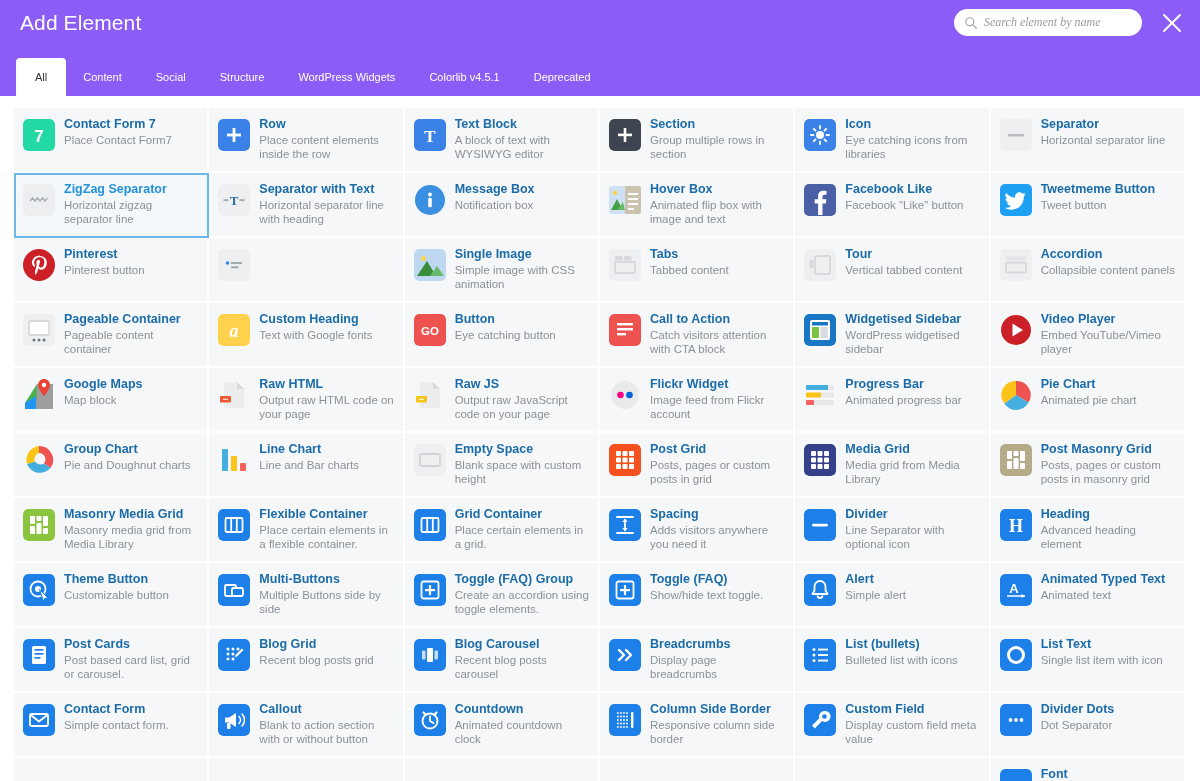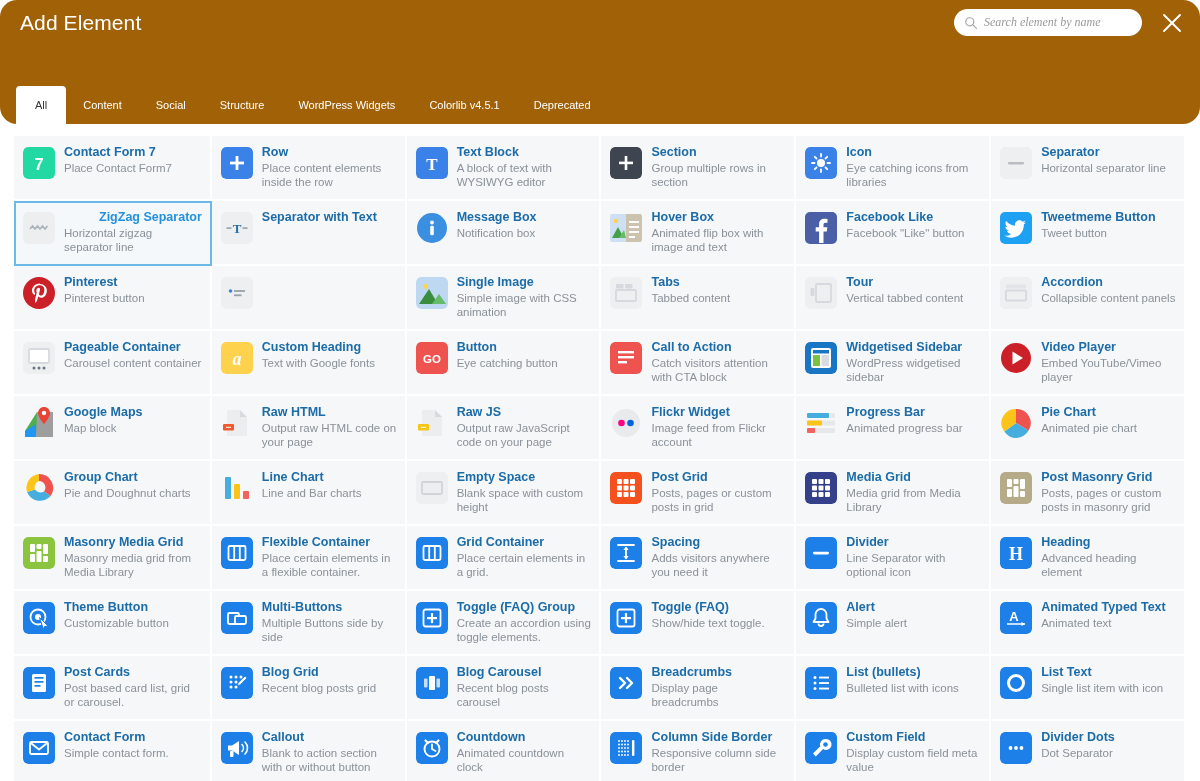--- a/index.html
+++ b/index.html
@@ -6,25 +6,24 @@
   html, body {
     width: 1200px; height: 781px;
     font-family: "Liberation Sans", sans-serif;
     background: #ffffff;
     overflow: hidden;
   }
   .modal { width: 1200px; height: 781px; display: flex; flex-direction: column; background:#fff; }
 
   
   .header {
-    background: #a16207;
-    height: 124px;
+    background: #8b5cf6;
+    height: 96px;
     position: relative;
     flex: 0 0 auto;
-    border-radius: 17px;
   }
   .header-title {
     position: absolute;
     left: 20px; top: 11px;
     color: #ffffff;
     font-size: 21px;
     font-weight: 400;
     letter-spacing: .1px;
   }
   .search-wrap {
@@ -115,21 +114,21 @@
   }
   .cell-text { min-width: 0; padding-top: 0px; }
   .cell-title {
     color: #1b6ca8;
     font-size: 12.5px;
     font-weight: bold;
     line-height: 15px;
     margin-bottom: 1px;
     white-space: nowrap;
   }
-  .cell.selected .cell-title { color: #2491dd; margin-left: 35px; }
+  .cell.selected .cell-title { color: #2491dd; }
   .cell-desc {
     color: #8a9199;
     font-size: 11.5px;
     line-height: 14px;
   }
   .cell.partial { overflow: hidden; }
 </style>
 </head>
 <body>
 
@@ -268,20 +267,21 @@
           <div class="cell-icon">
             <svg viewBox="0 0 32 32" width="32" height="32">
               <rect width="32" height="32" rx="5" fill="#eeeff1"></rect>
               <rect x="5.5" y="15.3" width="5" height="1.6" fill="#9aa0a8"></rect>
               <rect x="21.5" y="15.3" width="5" height="1.6" fill="#9aa0a8"></rect>
               <text x="16" y="21" font-family="Liberation Serif,serif" font-size="13" font-weight="bold" fill="#2a6fa8" text-anchor="middle">T</text>
             </svg>
           </div>
           <div class="cell-text">
             <div class="cell-title">Separator with Text</div>
+            <div class="cell-desc">Horizontal separator line with heading</div>
           </div>
         </div>
         <div class="cell">
           <div class="cell-icon">
             <svg viewBox="0 0 32 32" width="32" height="32">
               <circle cx="16" cy="16" r="15" fill="#3b8fe0"></circle>
               <circle cx="16" cy="10.5" r="1.9" fill="#fff"></circle>
               <rect x="14.2" y="13.8" width="3.6" height="9.5" rx="1.2" fill="#fff"></rect>
             </svg>
           </div>
@@ -416,21 +416,21 @@
             <svg viewBox="0 0 32 32" width="32" height="32">
               <rect width="32" height="32" rx="5" fill="#eeeff1"></rect>
               <rect x="6" y="7" width="20" height="14" rx="1.5" fill="#fff" stroke="#d6d9dd" stroke-width="1.8"></rect>
               <circle cx="11" cy="26" r="1.5" fill="#6b7480"></circle>
               <circle cx="16" cy="26" r="1.5" fill="#6b7480"></circle>
               <circle cx="21" cy="26" r="1.5" fill="#6b7480"></circle>
             </svg>
           </div>
           <div class="cell-text">
             <div class="cell-title">Pageable Container</div>
-            <div class="cell-desc">Carousel content container</div>
+            <div class="cell-desc">Pageable content container</div>
           </div>
         </div>
         <div class="cell">
           <div class="cell-icon">
             <svg viewBox="0 0 32 32" width="32" height="32">
               <rect width="32" height="32" rx="5" fill="#ffd24d"></rect>
               <text x="16" y="23" font-family="Liberation Serif,serif" font-style="italic" font-size="18" font-weight="bold" fill="#fff" text-anchor="middle">a</text>
             </svg>
           </div>
           <div class="cell-text">

